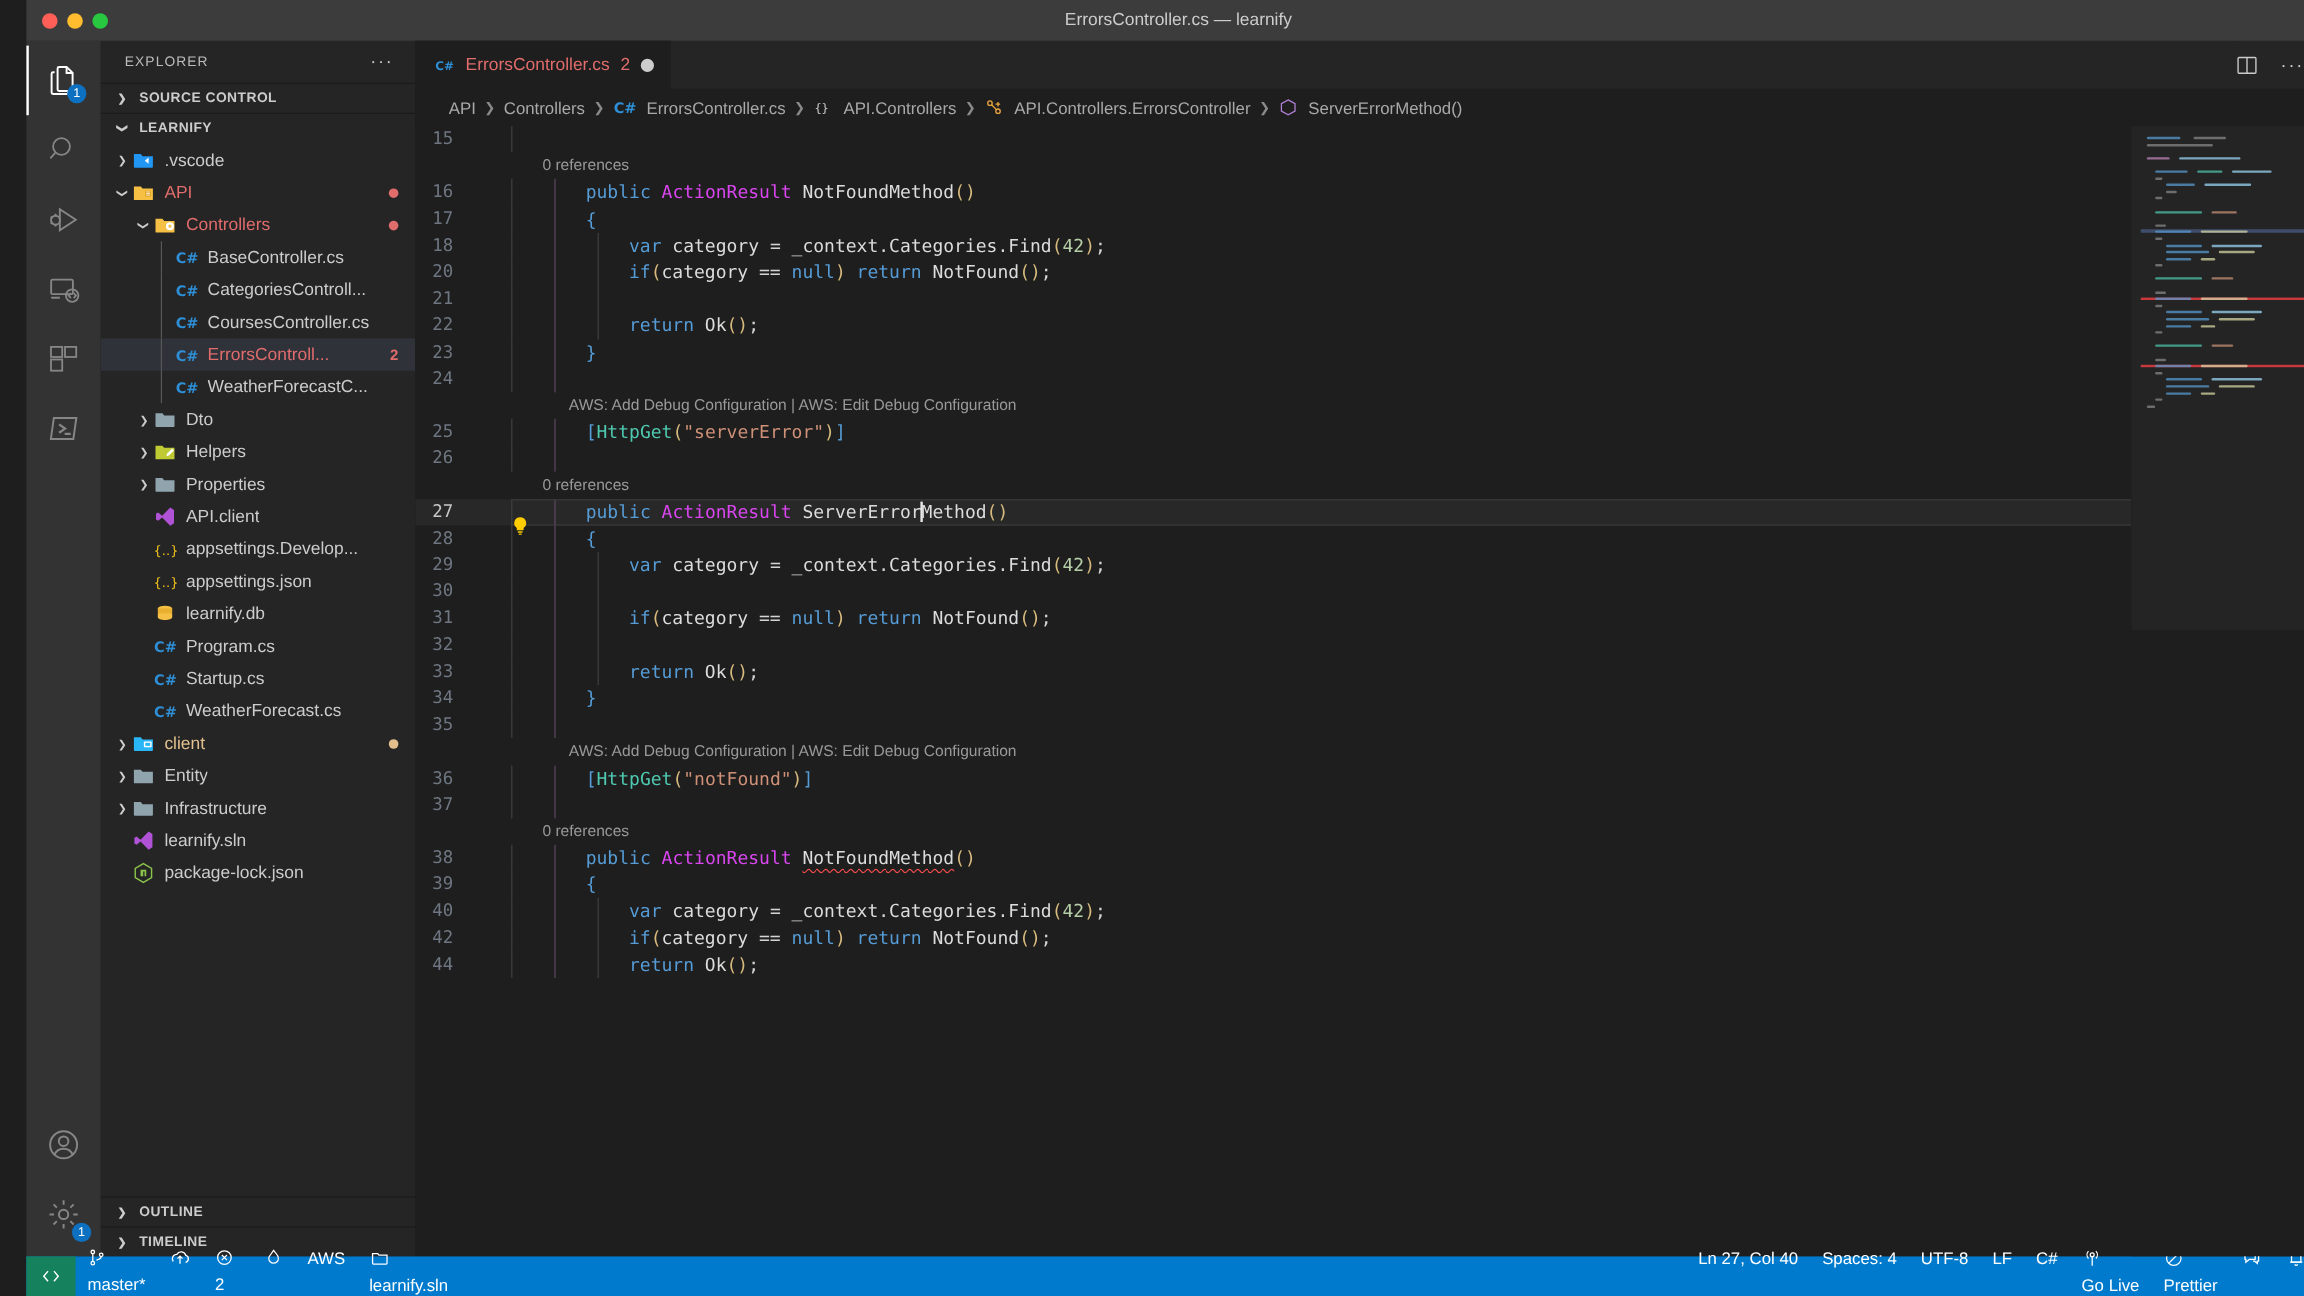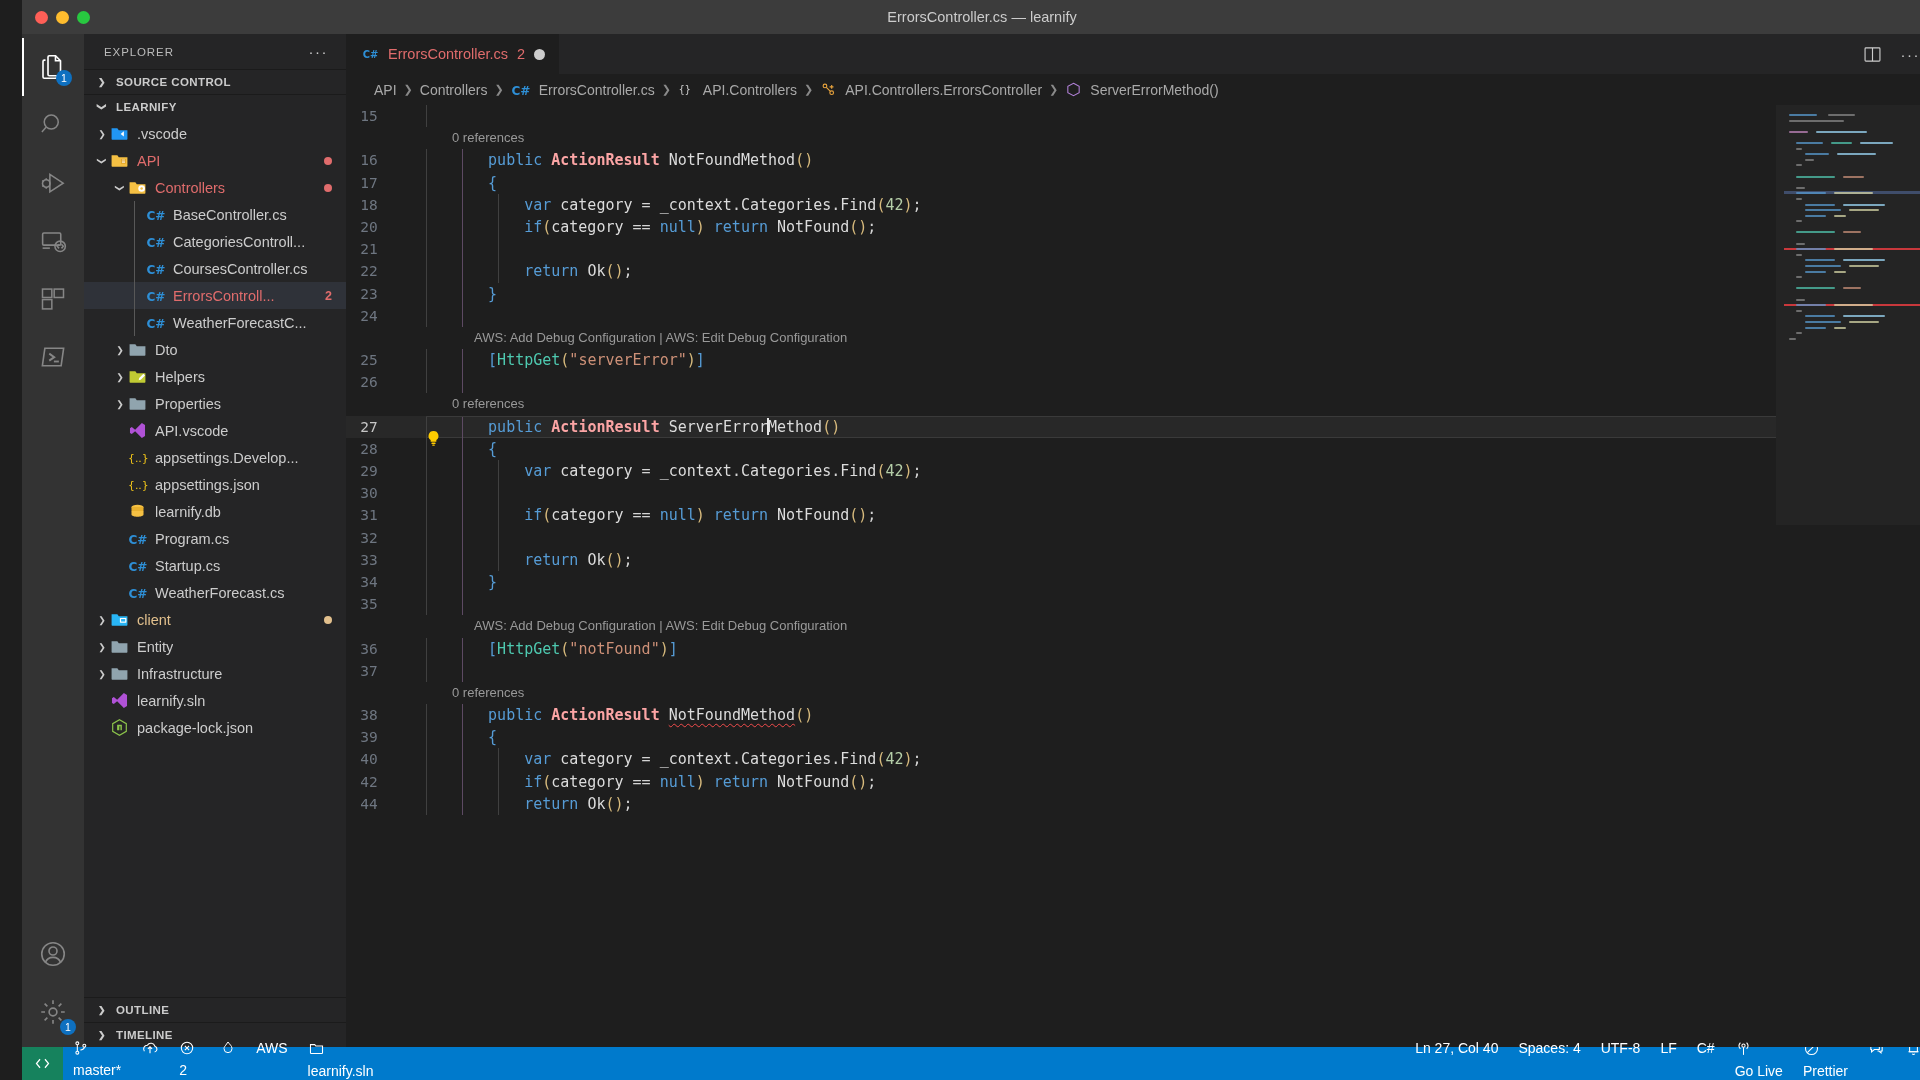--- a/index.html
+++ b/index.html
@@ -135,21 +135,21 @@
 
   .lens {
     height:22.2px; display:flex; align-items:center; position:relative;
     font-family:"Liberation Sans", sans-serif; font-size:13px; color:#999999;
   }
   .lens .lenstext { margin-left:106px; }
   .lens .lenstext.aws { margin-left:128px; }
 
   
   .kw   { color:#569cd6; }
-  .cls  { color:#fca5a5;font-weight:bold; }
+  .cls  { color:#d946ef; }
   .plain{ color:#d4d4d4; }
   .par  { color:#d7ba7d; }
   .str  { color:#ce9178; }
   .attr { color:#4ec9b0; }
   .num  { color:#b5cea8; }
   .white{ color:#dcdcdc; }
   .squig {
     text-decoration:underline; text-decoration-color:#f14c4c;
     text-decoration-style:wavy; text-decoration-thickness:1px;
     text-underline-offset:3px;
@@ -413,21 +413,21 @@
             </span>
             <span class="rowlabel">Properties</span>
           </div>
           <div class="row">
             <span class="chev " style="margin-left: 28px;"></span>
             <span class="ficon">
               <svg width="19" height="19" viewBox="0 0 24 24">
                 <path d="M17.5 2.5L9 11l-4.2-3.3L2.5 9v6l2.3 1.3L9 13l8.5 8.5L21.5 19V5z" fill="#b052d6"></path>
               </svg>
             </span>
-            <span class="rowlabel">API.vscode</span>
+            <span class="rowlabel">API.client</span>
           </div>
           <div class="row">
             <span class="chev " style="margin-left: 28px;"></span>
             <span class="ficon">
               <svg width="20" height="20" viewBox="0 0 24 24">
                 <text x="0" y="17" font-size="13" font-family="DejaVu Sans, sans-serif" fill="#f0c419">{..}</text>
               </svg>
             </span>
             <span class="rowlabel">appsettings.Develop...</span>
           </div>

